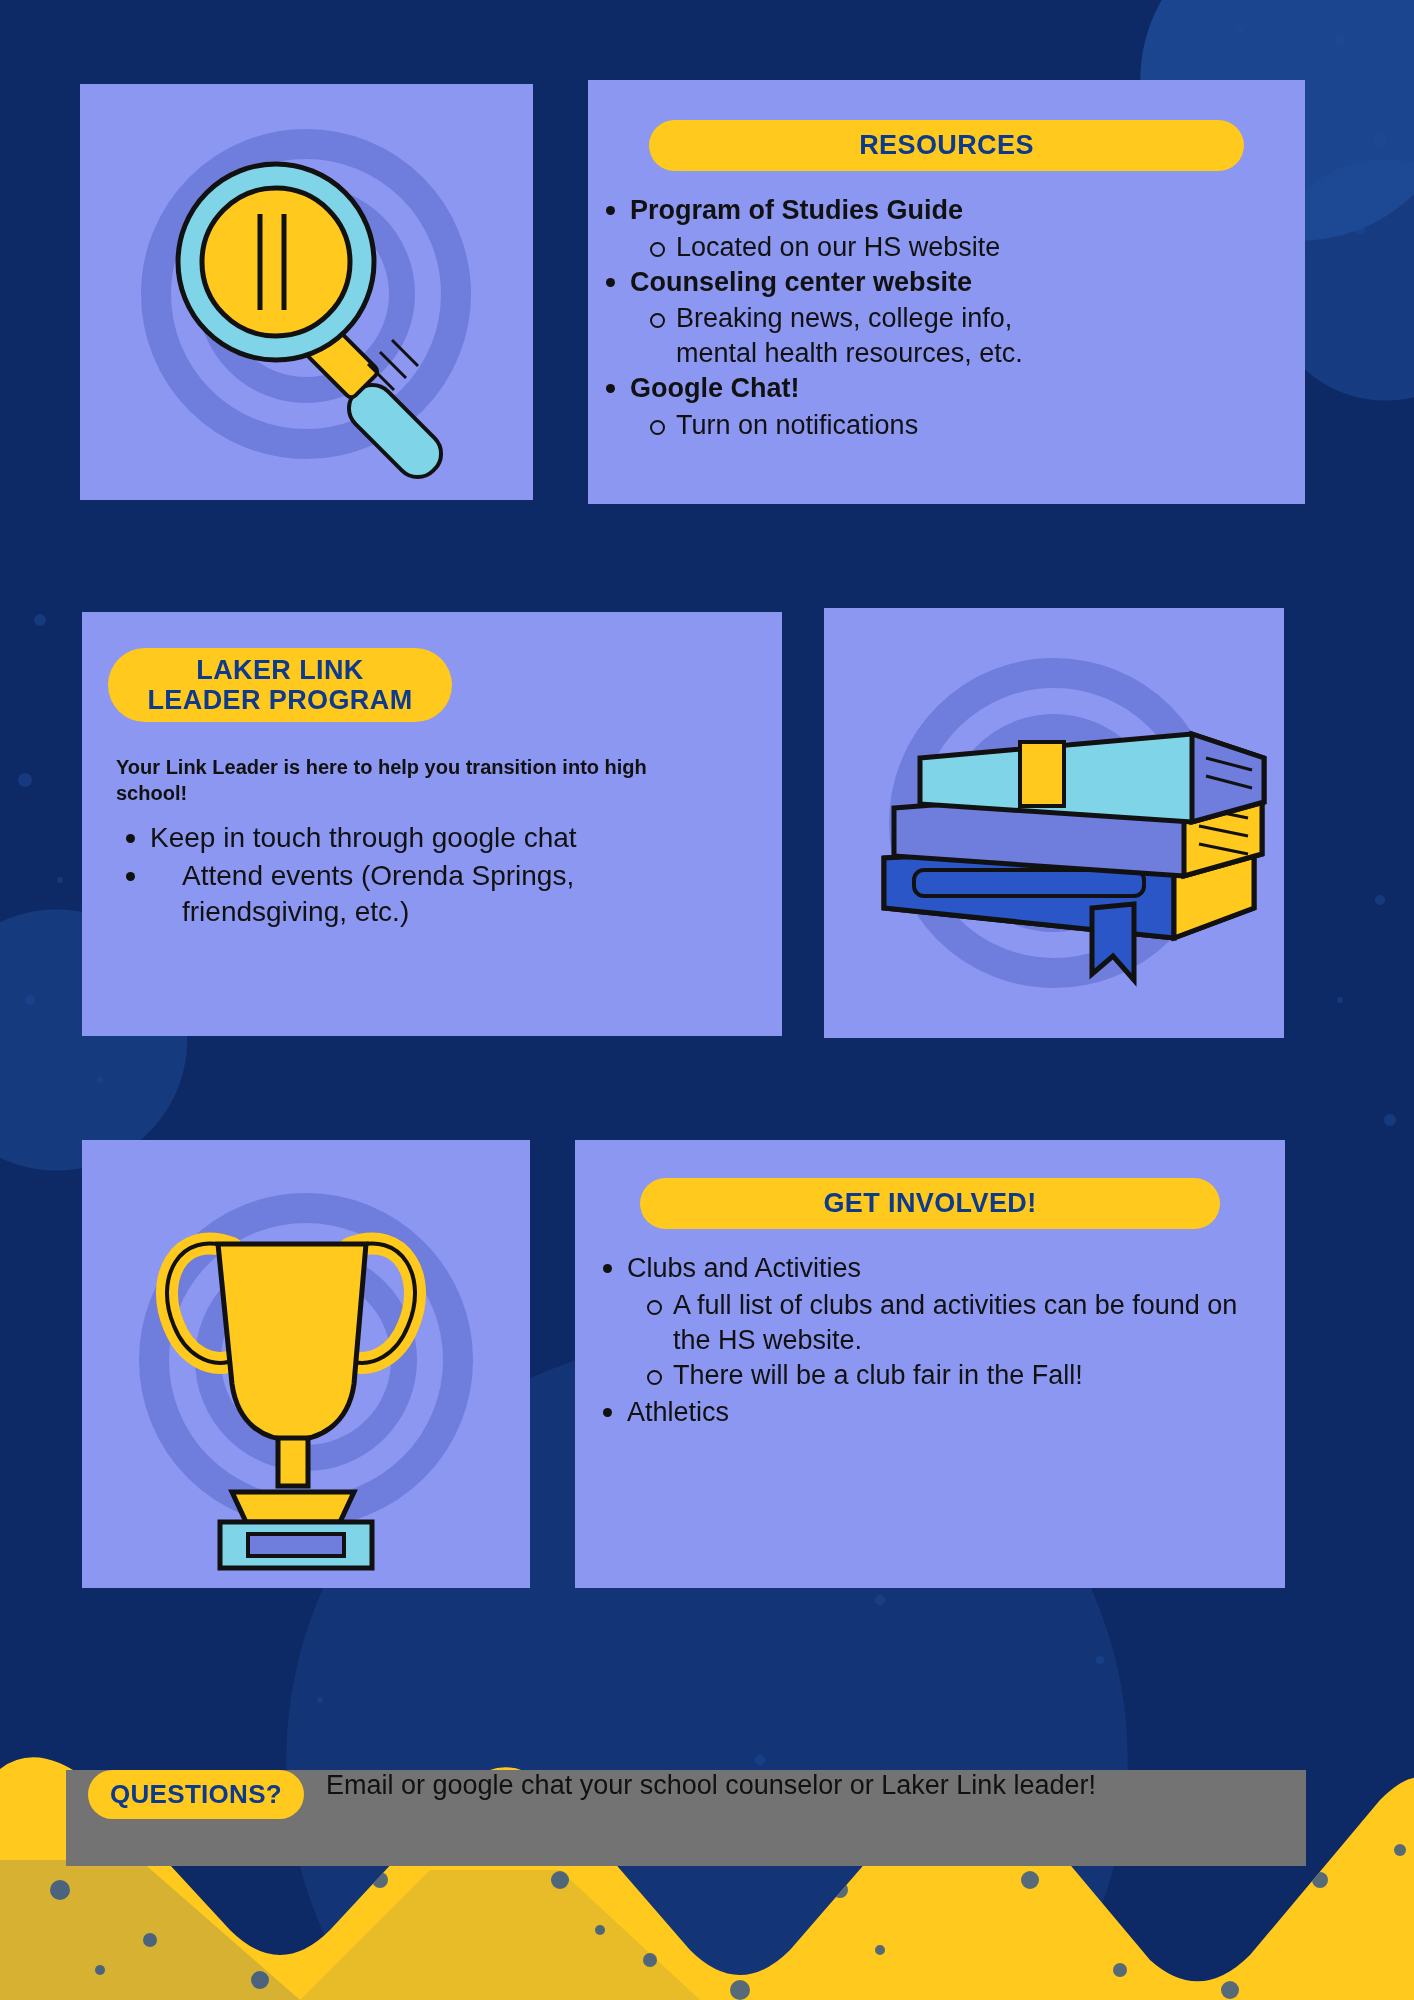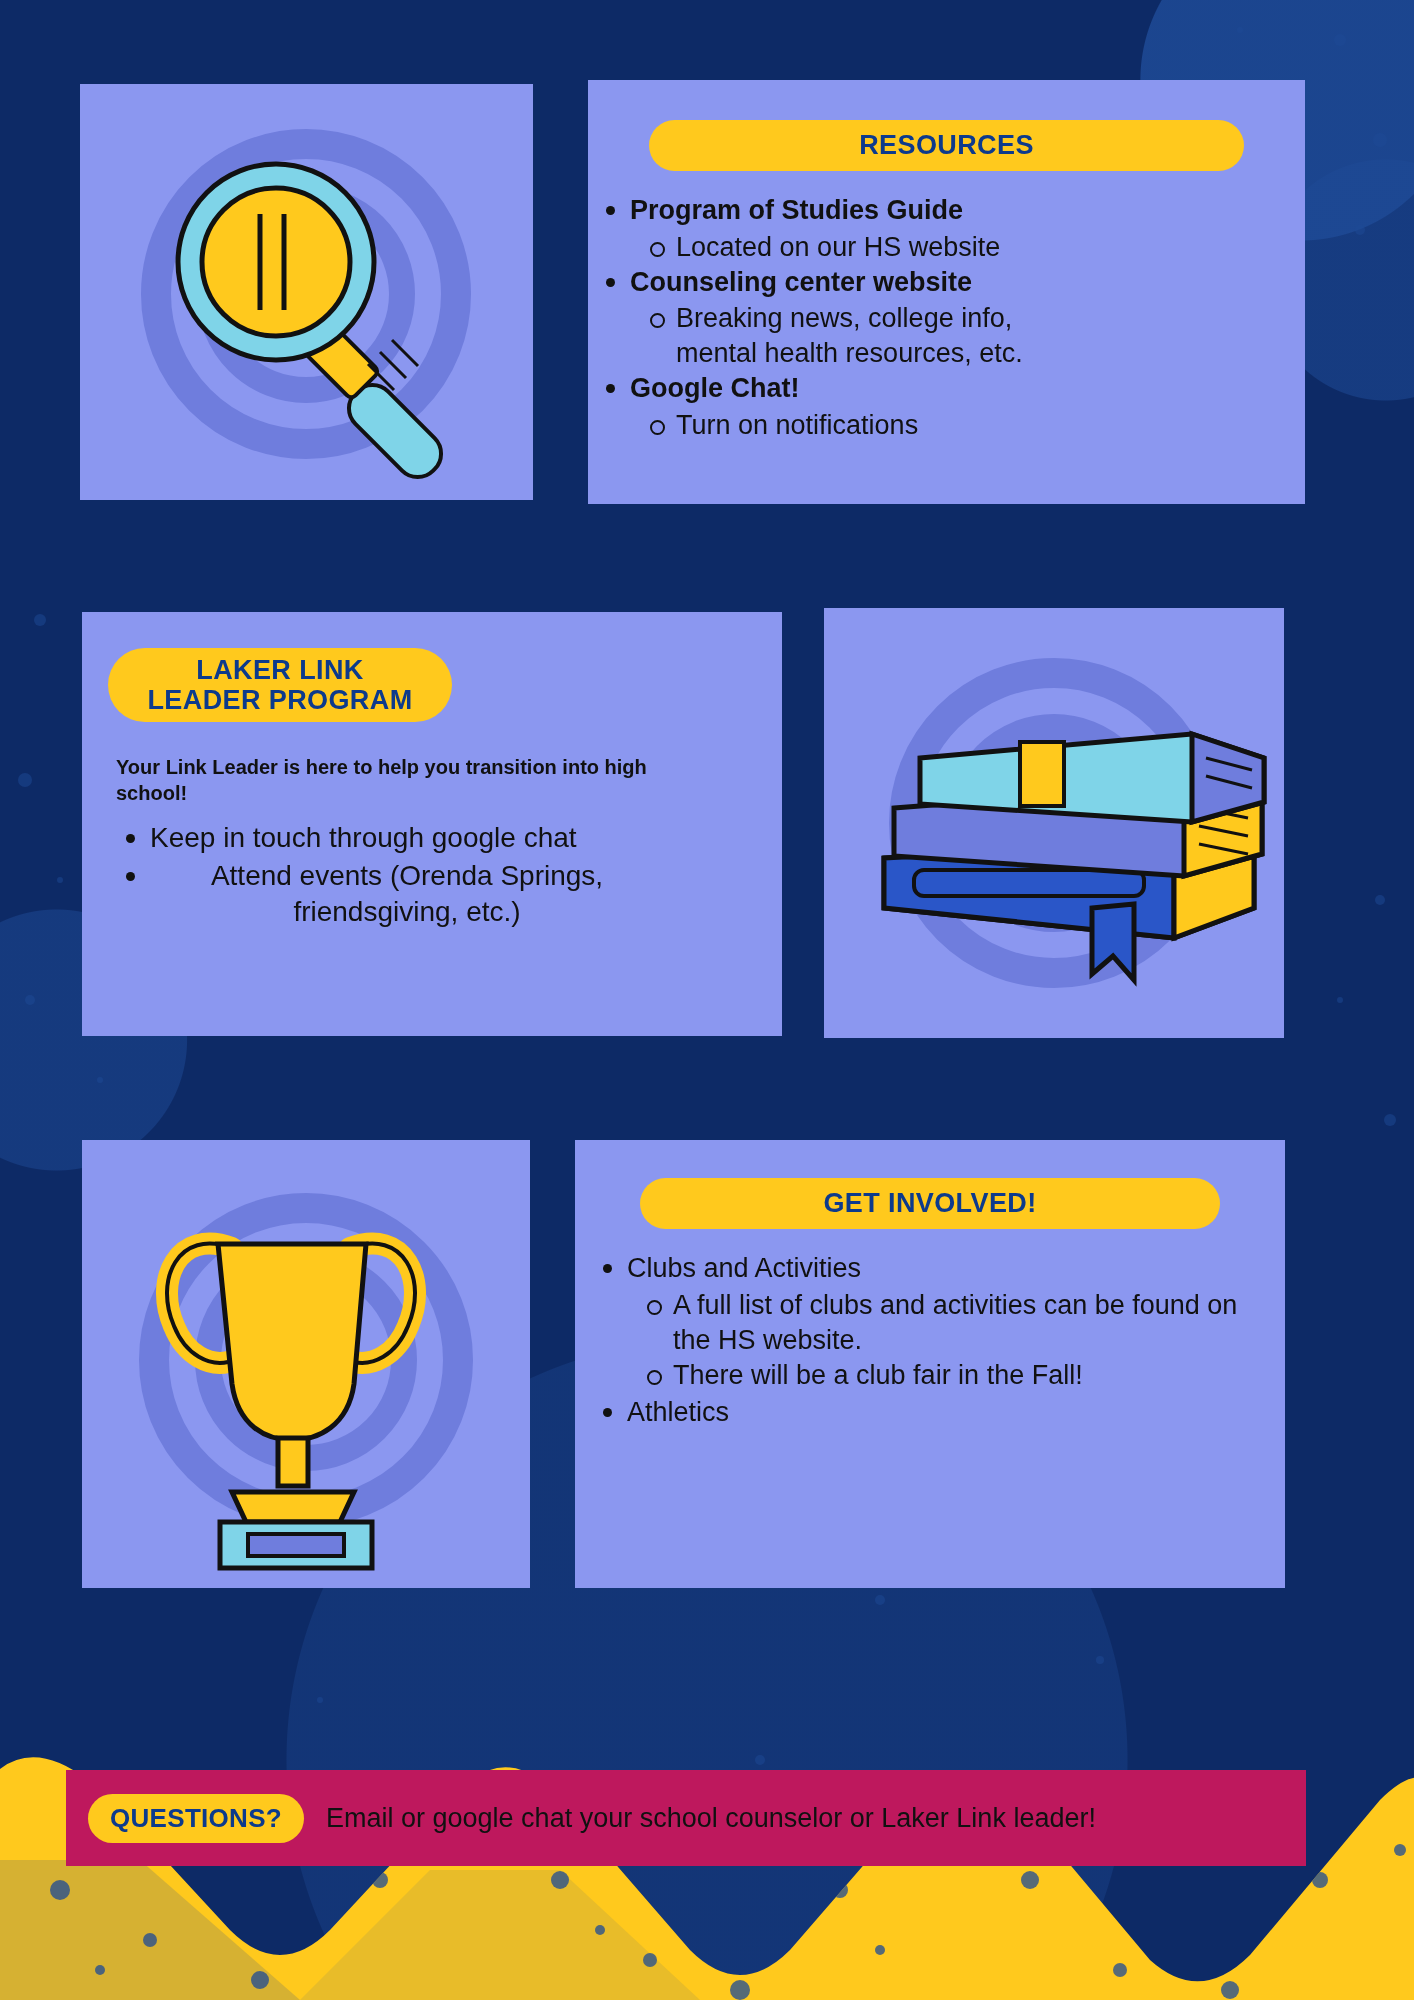--- a/index.html
+++ b/index.html
@@ -66,22 +66,22 @@
     position: absolute; left: 16px; top: 12px;
     width: 11px; height: 11px; border-radius: 50%;
     border: 2.5px solid #111; background: transparent;
   }
   .sub { margin-left: 46px; }
   .bold { font-weight: bold; }
 
   
   .q-bar {
     position: absolute;
-    background: #be185d;
-    display: flex; align-items: center;
+    background: #737373;
+    display: flex; align-items: flex-start;
     padding: 0 22px;
   }
   .q-pill {
     background: #ffc91d; color: #0d3a8c; font-weight: bold;
     border-radius: 30px; padding: 9px 22px; font-size: 26px;
     letter-spacing: .3px;
   }
   .q-text { font-size: 27px; color: #111; margin-left: 22px; }
 </style>
 </head>
@@ -207,21 +207,21 @@
   <div class="panel" data-name="link-leader-panel" style="left:82px; top:612px; width:700px; height:424px;">
     <div class="pill" data-name="link-leader-pill" style="margin:36px 0 0 26px; width:344px; padding:7px 0; font-size:27px; line-height:1.12;">
       <div data-name="link-leader-pill-line1">LAKER LINK</div>
       <div data-name="link-leader-pill-line2">LEADER PROGRAM</div>
     </div>
     <p class="txt bold" data-name="link-leader-intro" style="margin:32px 120px 0 34px; font-size:20px; line-height:1.3;">Your Link Leader is here to help you transition into high school!</p>
     <ul class="txt" style="margin-top:14px;" data-name="link-leader-list">
       <li class="lvl1" style="padding-left:68px; font-size:28px;" data-name="list-item">
         <span data-name="list-item-label">Keep in touch through google chat</span>
       </li>
-      <li class="lvl1" style="padding-left:100px; font-size:28px; padding-right:150px;text-align:center;" data-name="list-item">
+      <li class="lvl1" style="padding-left:100px; font-size:28px; padding-right:150px;" data-name="list-item">
         <span data-name="list-item-label">Attend events (Orenda Springs, friendsgiving, etc.)</span>
       </li>
     </ul>
     <style>
       [data-name="link-leader-list"] .lvl1::before { left: 44px; top: 14px; }
     </style>
   </div>
 
   <div class="panel img-panel" data-name="books-image-panel" style="left:824px; top:608px; width:460px; height:430px;">
     <svg width="460" height="430" viewBox="0 0 460 430" data-name="books-icon">

